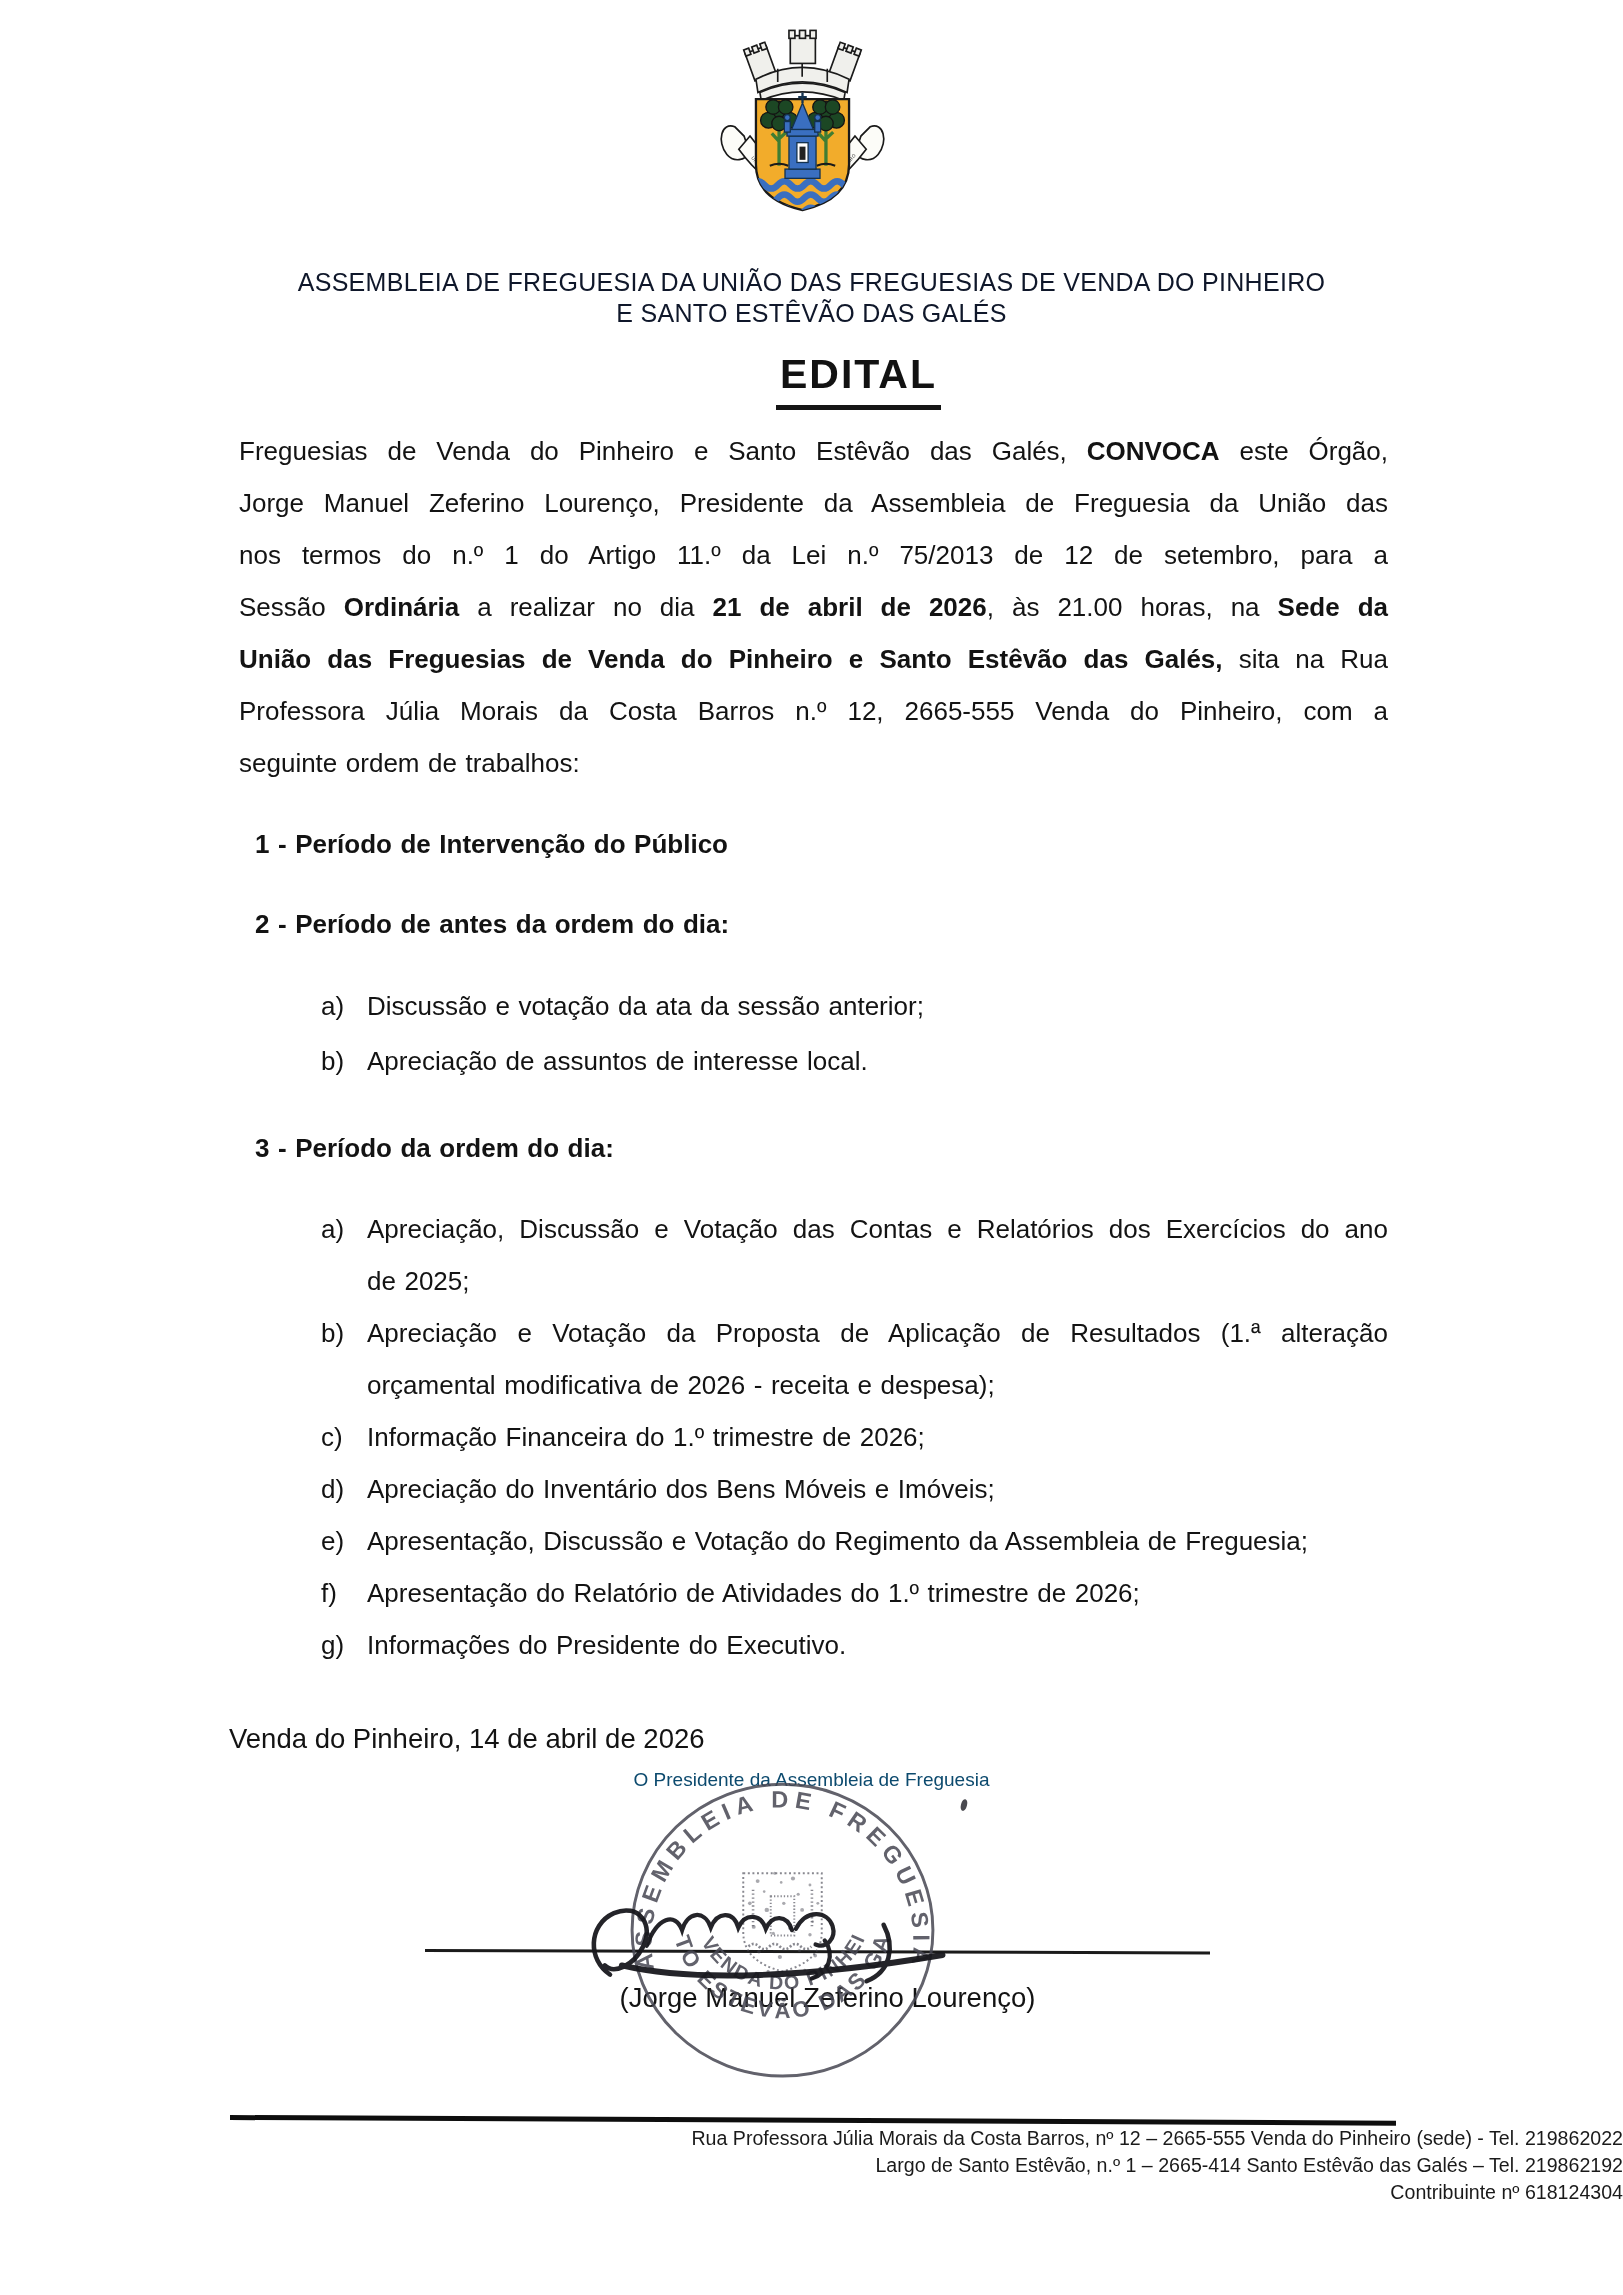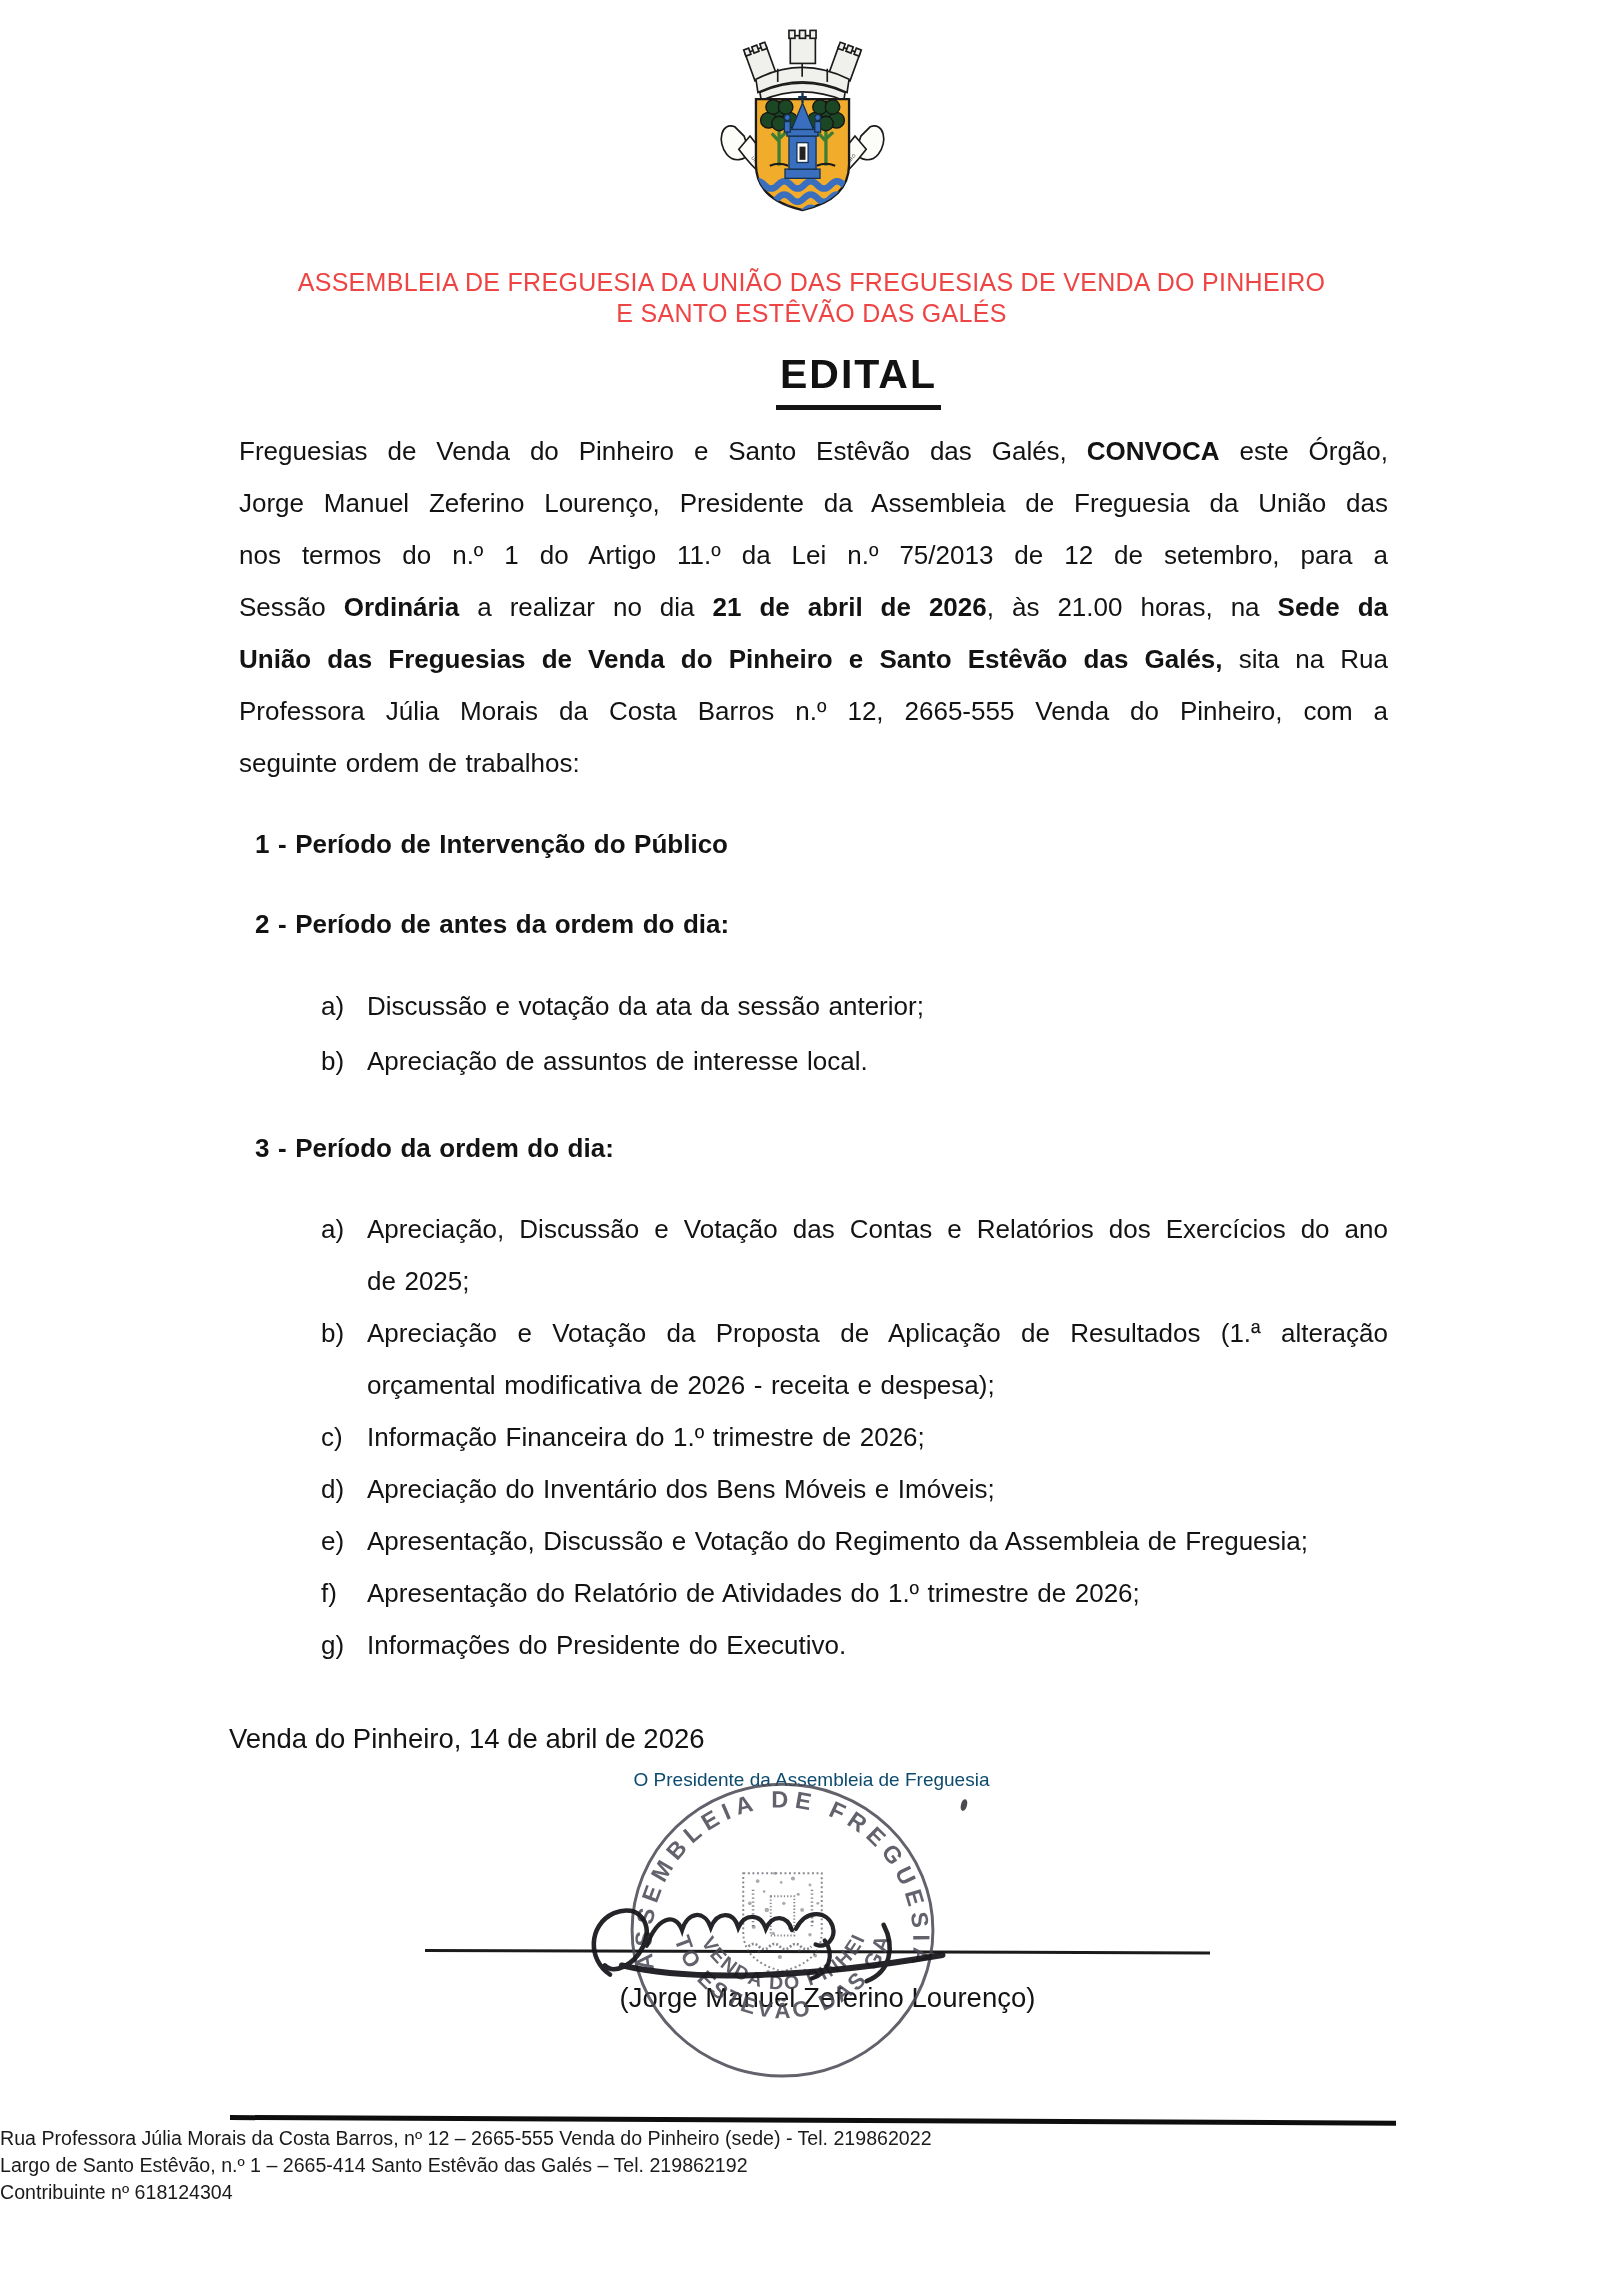--- a/index.html
+++ b/index.html
@@ -10,21 +10,21 @@
     font-family:"Liberation Sans",sans-serif;
     color:#101010;
     overflow:hidden;
   }
   
   .crest{position:absolute;left:715px;top:29px;width:175px;height:228px;}
   
   .orgname{
     position:absolute;top:267px;left:0;width:100%;
     text-align:center;font-size:25px;line-height:31px;
-    letter-spacing:0.3px;color:#ef4444;
+    letter-spacing:0.3px;color:#0f172a;
   }
   
   .titlewrap{position:absolute;top:351px;left:0;width:100%;text-align:center;padding-left:47px;}
   .doc-title{
     display:inline-block;font-size:41px;font-weight:bold;letter-spacing:2px;
     color:#121212;border-bottom:5.9px solid #151515;padding:0 3.9px 6.5px 3.9px;
   }
   
   .content{
     position:absolute;left:239px;top:425px;width:1149px;
@@ -57,21 +57,21 @@
   .inkdot{
     position:absolute;left:961px;top:1799px;width:5.9px;height:11.8px;
     background:#4a4a50;border-radius:3.3px/5.9px;transform:rotate(14deg);
   }
   
   .footrule{
     position:absolute;left:230px;top:2115px;width:1166px;height:4.6px;
     background:#0e0e0e;transform:rotate(0.28deg);transform-origin:left center;
   }
   .footer{
-    position:absolute;left:0;top:2125px;width:100%;text-align:left;
+    position:absolute;left:0;top:2125px;width:100%;text-align:right;
     font-size:19.6px;line-height:27px;color:#1a1a1a;
   }
 </style>
 </head>
 <body>
 
 <div class="page">
 
   <svg class="crest" viewBox="0 0 265 345">
 

